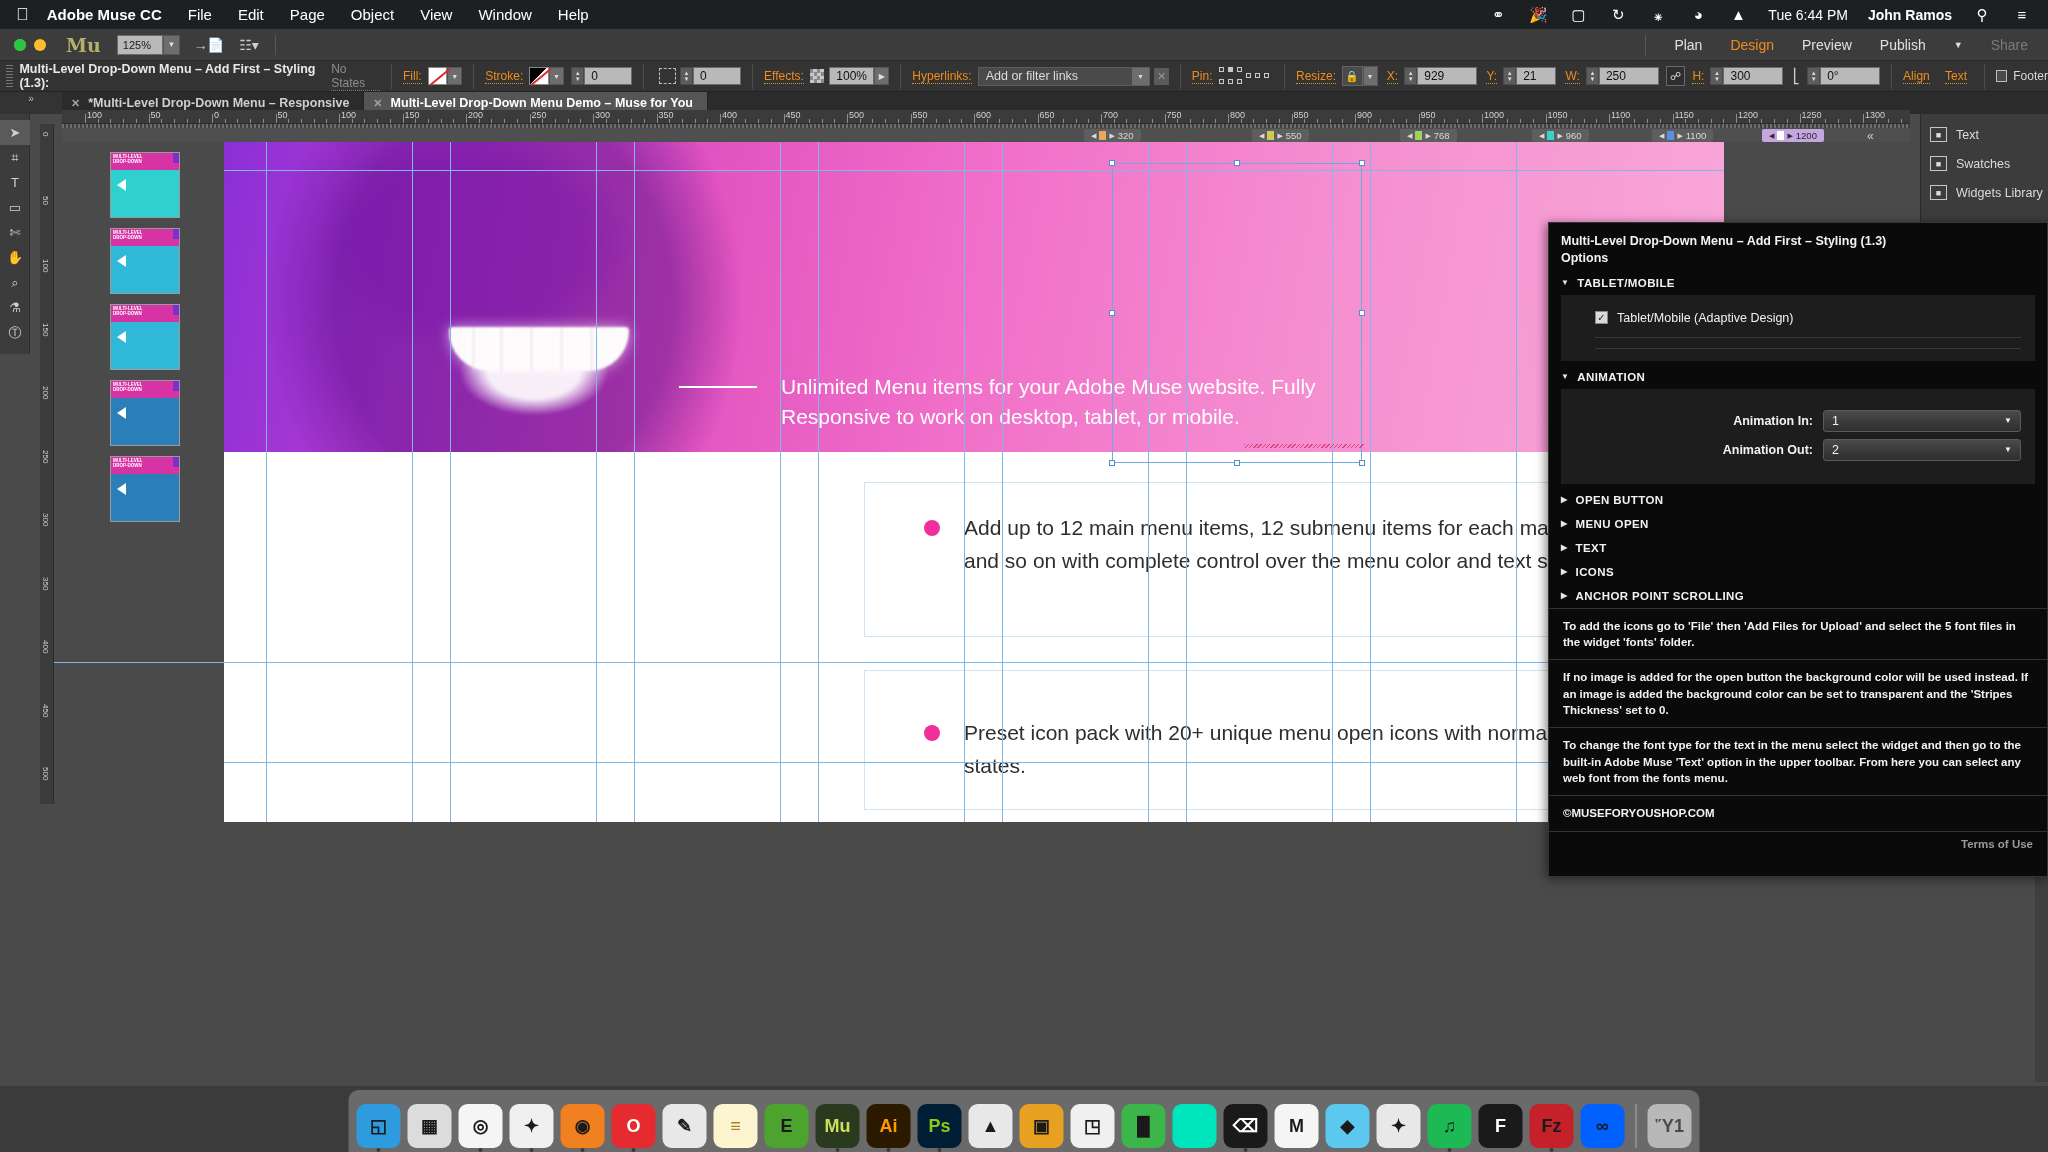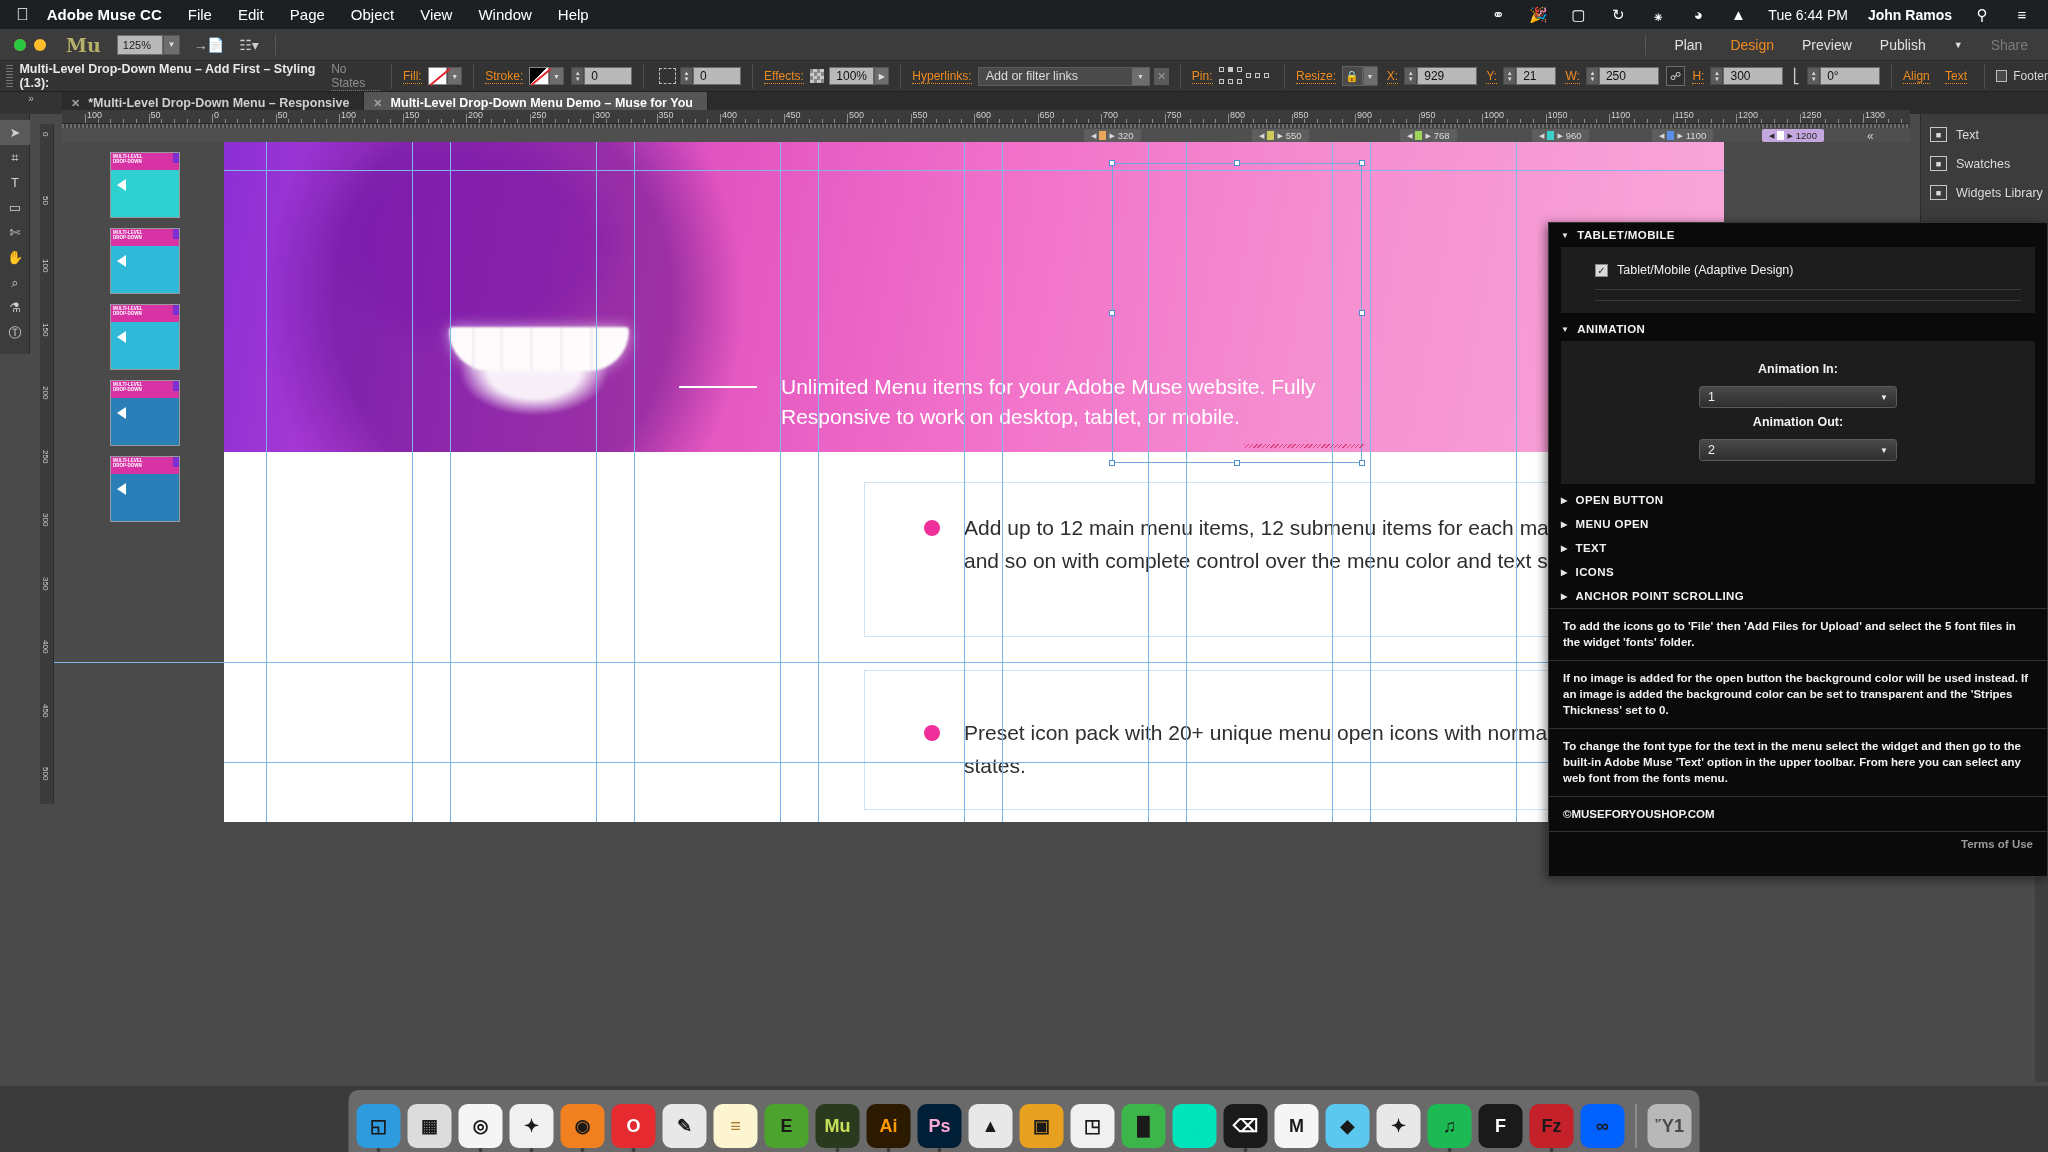--- a/index.html
+++ b/index.html
@@ -182,21 +182,21 @@
   .opts .ttl { padding:10px 12px 4px 12px; font-weight:bold; font-size:12.5px; line-height:1.35; }
   .sec { display:flex; align-items:center; gap:8px; padding:6px 12px; font-weight:bold;
     font-size:11.5px; letter-spacing:.4px; }
   .sec .tri { font-size:8px; color:#e6e6e6; }
   .secbody { background:#1d1d1d; margin:0 12px 4px 12px; padding:12px 14px; }
   .cbrow { display:flex; align-items:center; gap:9px; padding:4px 0 12px 20px; font-size:12.5px; }
   .cbox { width:13px; height:13px; background:#d9d9d9; border:1px solid #888; color:#222;
     font-size:10px; display:flex; align-items:center; justify-content:center; }
   .hr { height:1px; background:#3a3a3a; margin:0 0 10px 20px; }
   .desc { padding:0 8px 6px 20px; font-size:12px; line-height:1.45; font-weight:bold; }
-  .frow { display:flex; align-items:center; justify-content:flex-end; gap:10px; margin:7px 0;flex-direction:column; }
+  .frow { display:flex; align-items:center; justify-content:flex-end; gap:10px; margin:7px 0; }
   .frow label { font-weight:bold; font-size:12.5px; }
   .fsel { width:198px; height:22px; background:linear-gradient(#4a4a4a,#2e2e2e);
     border:1px solid #5a5a5a; border-radius:3px; display:flex; align-items:center;
     padding:0 8px; font-size:12.5px; color:#f0f0f0; }
   .fsel .cv { margin-left:auto; font-size:8px; }
   .note { padding:9px 14px 9px 14px; font-size:11.5px; line-height:1.42; font-weight:bold;
     border-top:1px solid #333; }
   .note.first { border-top:1px solid #333; }
   .tou { text-align:right; padding:6px 14px; color:#9a9a9a; font-size:11.5px; font-weight:bold;
     border-top:1px solid #333; }
@@ -748,20 +748,24 @@
       <span class="ic">■</span>
       <span>Swatches</span>
     </div>
     <div class="ri">
       <span class="ic">■</span>
       <span>Widgets Library</span>
     </div>
   </div>
 
 <div class="opts">
+  <div class="ttl">
+    <div>Multi-Level Drop-Down Menu – Add First – Styling (1.3)</div>
+    <div>Options</div>
+  </div>
 
   <div class="sec">
     <span class="tri">▼</span>
     <span>TABLET/MOBILE</span>
   </div>
   <div class="secbody">
     <div class="cbrow">
       <span class="cbox">✓</span>
       <span>Tablet/Mobile (Adaptive Design)</span>
     </div>
@@ -853,21 +857,21 @@
       <span>Ε</span>
     </div>
     <div class="dk" style="background: rgb(42, 58, 30); color: rgb(200, 224, 90);">
       <span>Mu</span>
       <span class="run"></span>
     </div>
     <div class="dk" style="background: rgb(43, 26, 0); color: rgb(255, 154, 0);">
       <span>Ai</span>
       <span class="run"></span>
     </div>
-    <div class="dk" style="background: rgb(0, 30, 54); color: #f9a8d4;">
+    <div class="dk" style="background: rgb(0, 30, 54); color: #84cc16;">
       <span>Ps</span>
       <span class="run"></span>
     </div>
     <div class="dk" style="background: rgb(232, 232, 232); color: rgb(26, 26, 26);">
       <span>▲</span>
     </div>
     <div class="dk" style="background: rgb(232, 160, 32); color: rgb(26, 26, 26);">
       <span>▣</span>
     </div>
     <div class="dk" style="background: rgb(240, 240, 240); color: rgb(26, 26, 26);">

